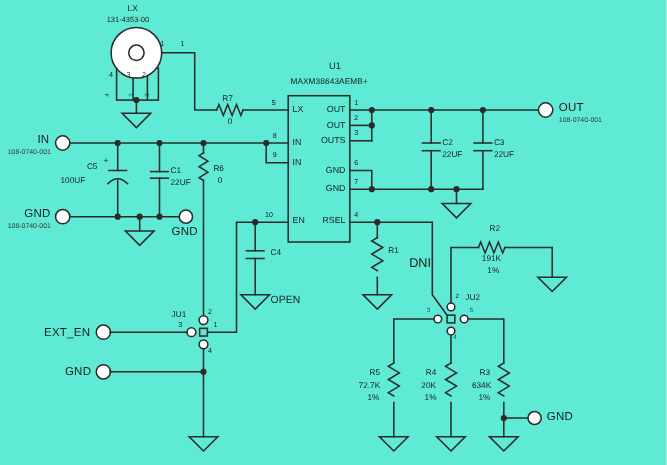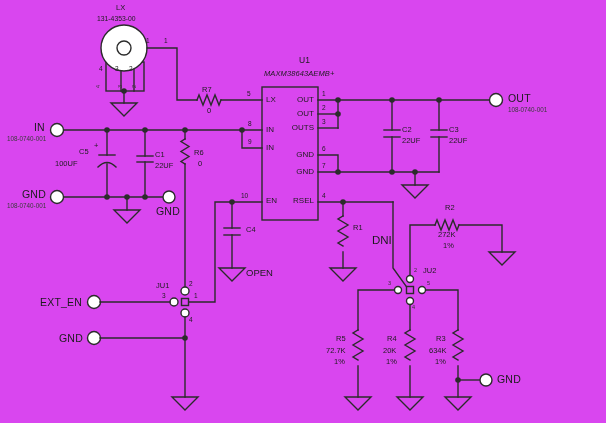--- a/index.html
+++ b/index.html
@@ -1,28 +1,28 @@
 <!DOCTYPE html>
 <html><head>
 <meta charset="utf-8">
 <style>
   html,body{margin:0;padding:0;background:#f4f4f4;}
   #canvas{
-    position:relative;width:606px;height:423px;background:#d946ef;
+    position:relative;width:606px;height:423px;background:#5eead4;
     font-family:"Liberation Sans", sans-serif;color:#161616;overflow:hidden;
   }
   #wires{position:absolute;left:0;top:0;}
   .lbl{position:absolute;white-space:nowrap;line-height:1;color:#1c1c1c;}
   .t-term{font-size:10.5px;letter-spacing:0.2px;}
   .t-part{font-size:6.3px;color:#3a3a3a;}
   .t-ref{font-size:7.5px;}
   .t-pinnum{font-size:6.5px;}
   .t-pinname{font-size:8px;}
   .t-u1ref{font-size:8.5px;}
-  .t-u1part{font-size:7.5px;letter-spacing:0.1px;font-style:italic;}
+  .t-u1part{font-size:7.5px;letter-spacing:0.1px;}
   .t-dni{font-size:11.5px;padding-left:20px;}
   .t-open{font-size:9.5px;margin-top:32px;}
   .t-tiny{font-size:5.5px;color:#333;}
   .t-conn{font-size:6.8px;}
   .ra{text-align:right;}
   .rot{transform:rotate(-90deg);transform-origin:left top;}
 </style>
 </head>
 <body>
 
@@ -275,21 +275,21 @@
 
   <span class="lbl t-ref" style="left:402px;top:126px">C2</span>
   <span class="lbl t-ref" style="left:402px;top:137px">22UF</span>
   <span class="lbl t-ref" style="left:449px;top:126px">C3</span>
   <span class="lbl t-ref" style="left:449px;top:137px">22UF</span>
 
   <span class="lbl t-ref" style="left:353px;top:224px">R1</span>
   <span class="lbl t-dni" style="left:352px;top:235px">DNI</span>
 
   <span class="lbl t-ref" style="left:445px;top:204px">R2</span>
-  <span class="lbl t-ref" style="left:438px;top:231px">272K</span>
+  <span class="lbl t-ref" style="left:438px;top:231px">191K</span>
   <span class="lbl t-ref" style="left:443px;top:242px">1%</span>
 
   <span class="lbl t-ref" style="left:423px;top:267px">JU2</span>
   <span class="lbl t-tiny" style="left:414px;top:268px">2</span>
   <span class="lbl t-tiny" style="left:388px;top:281px">3</span>
   <span class="lbl t-tiny" style="left:427px;top:281px">5</span>
   <span class="lbl t-tiny" style="left:412px;top:305px">4</span>
 
   <span class="lbl t-ref" style="left:336px;top:335px">R5</span>
   <span class="lbl t-ref" style="left:326px;top:347px">72.7K</span>

